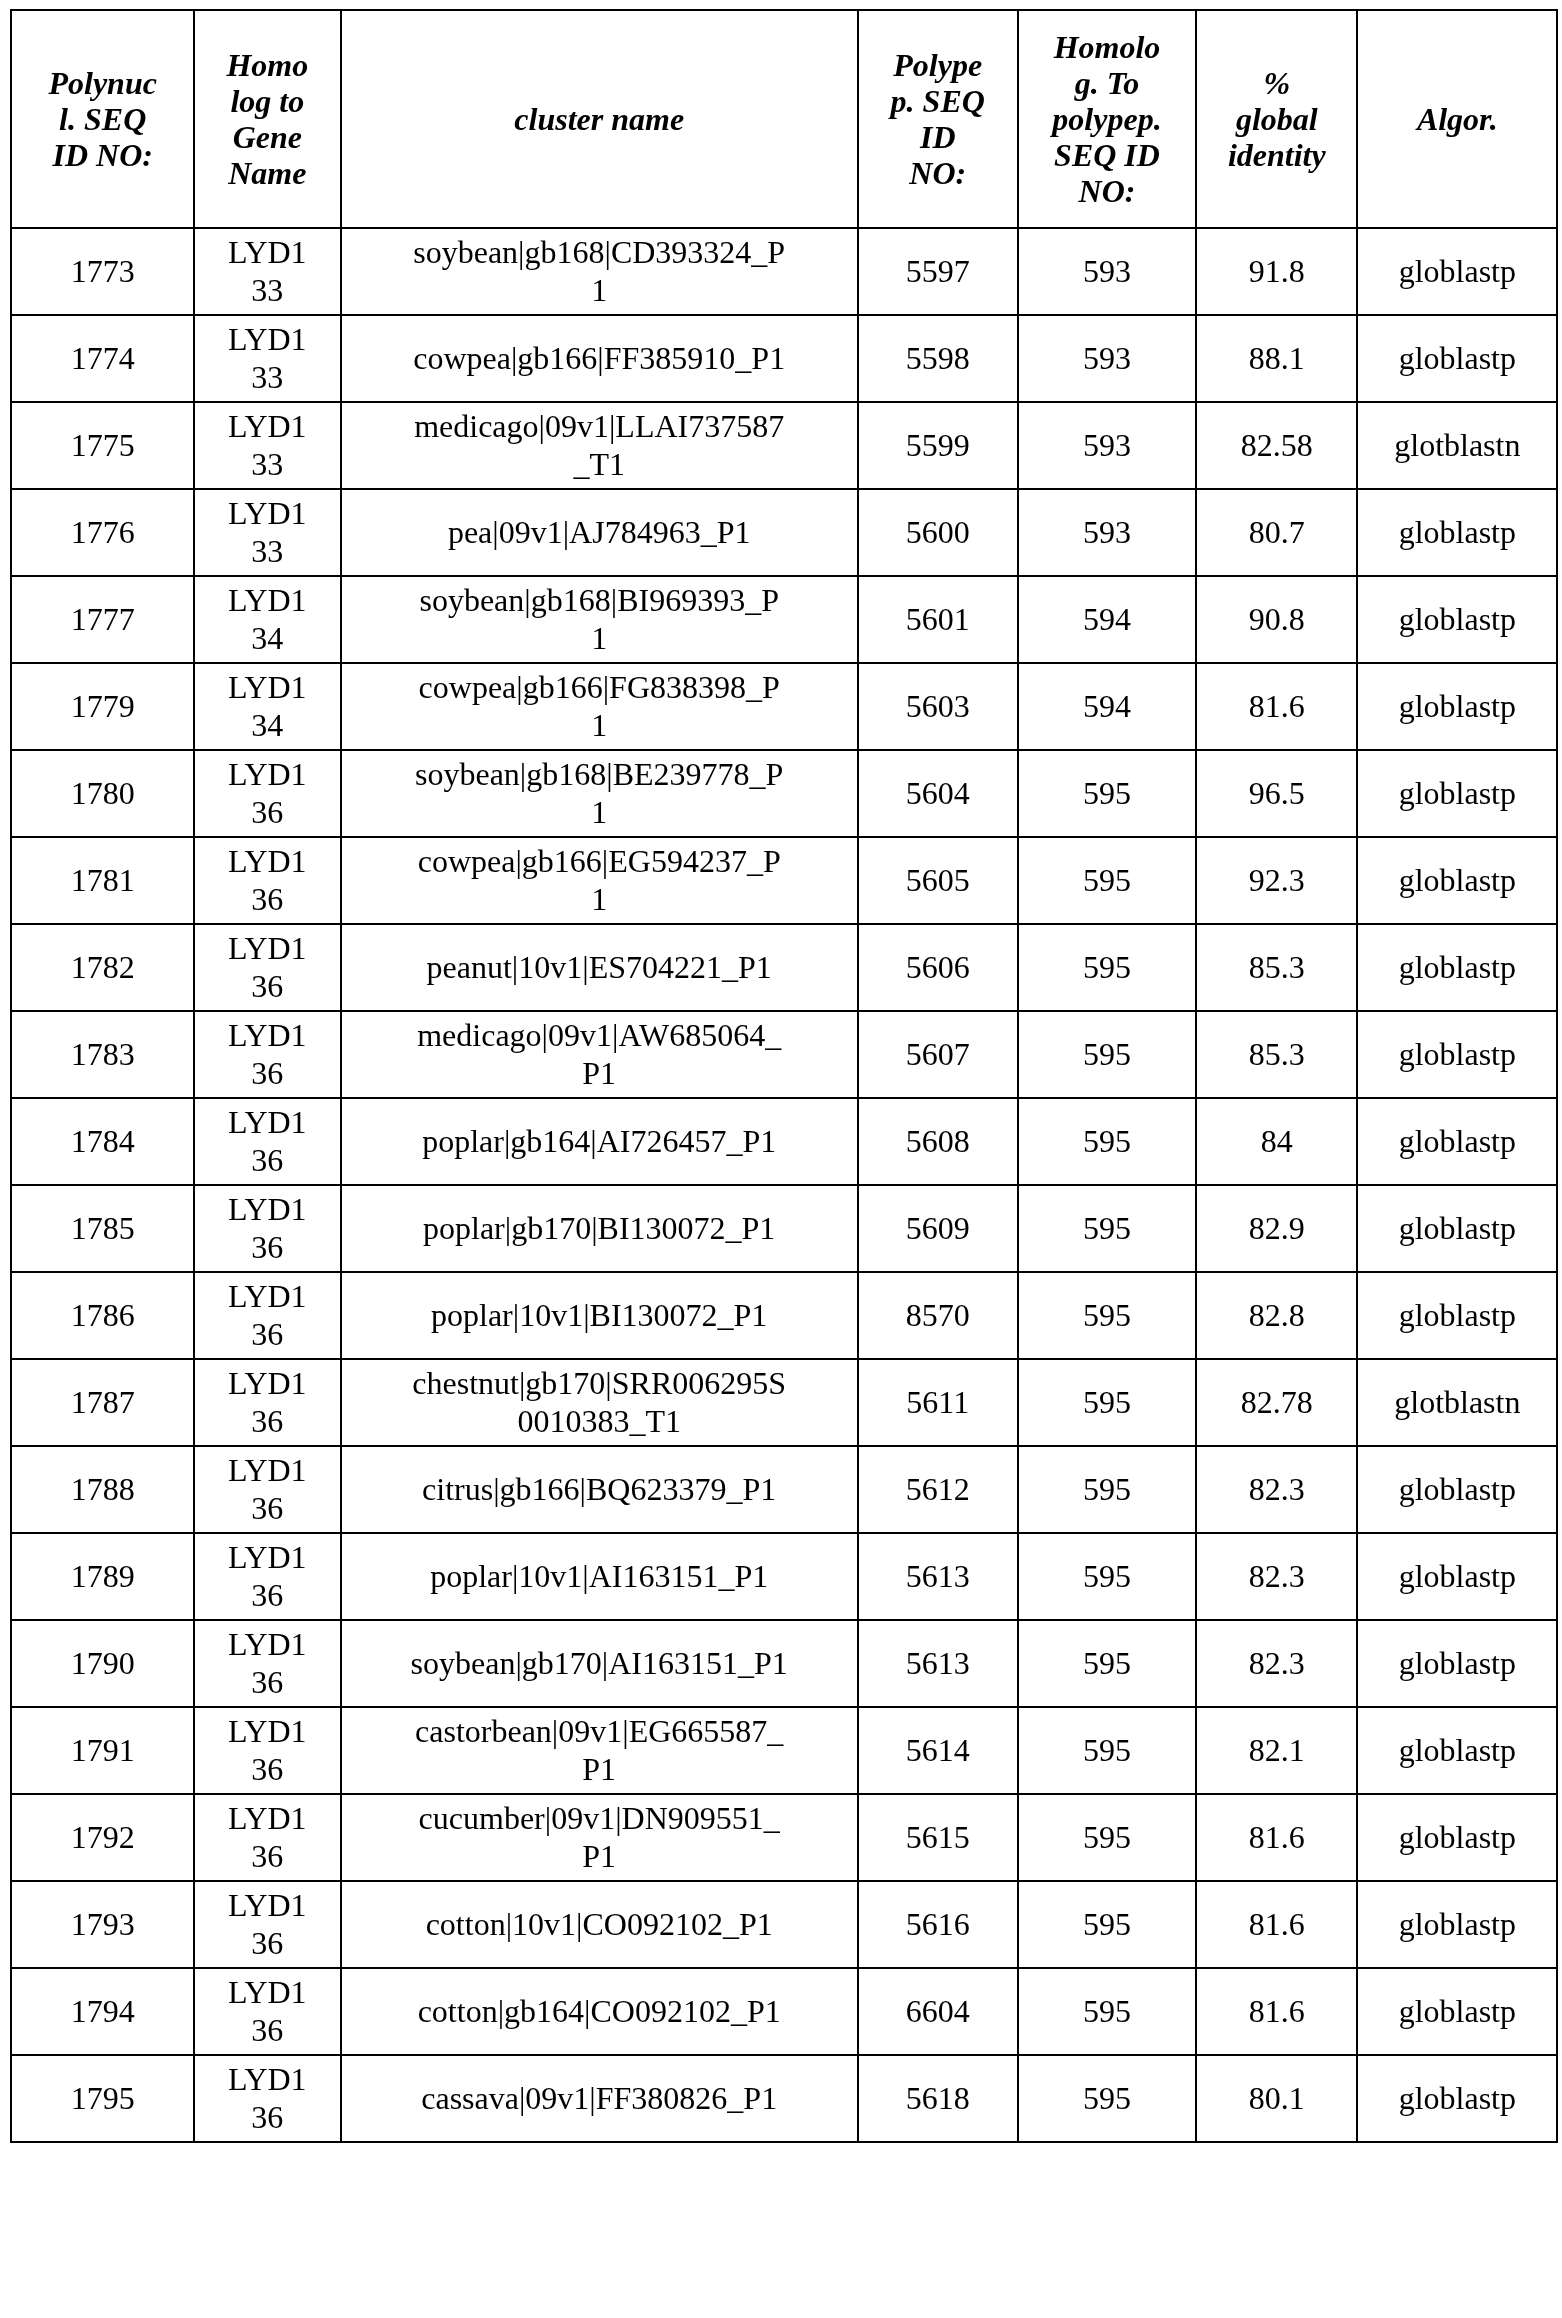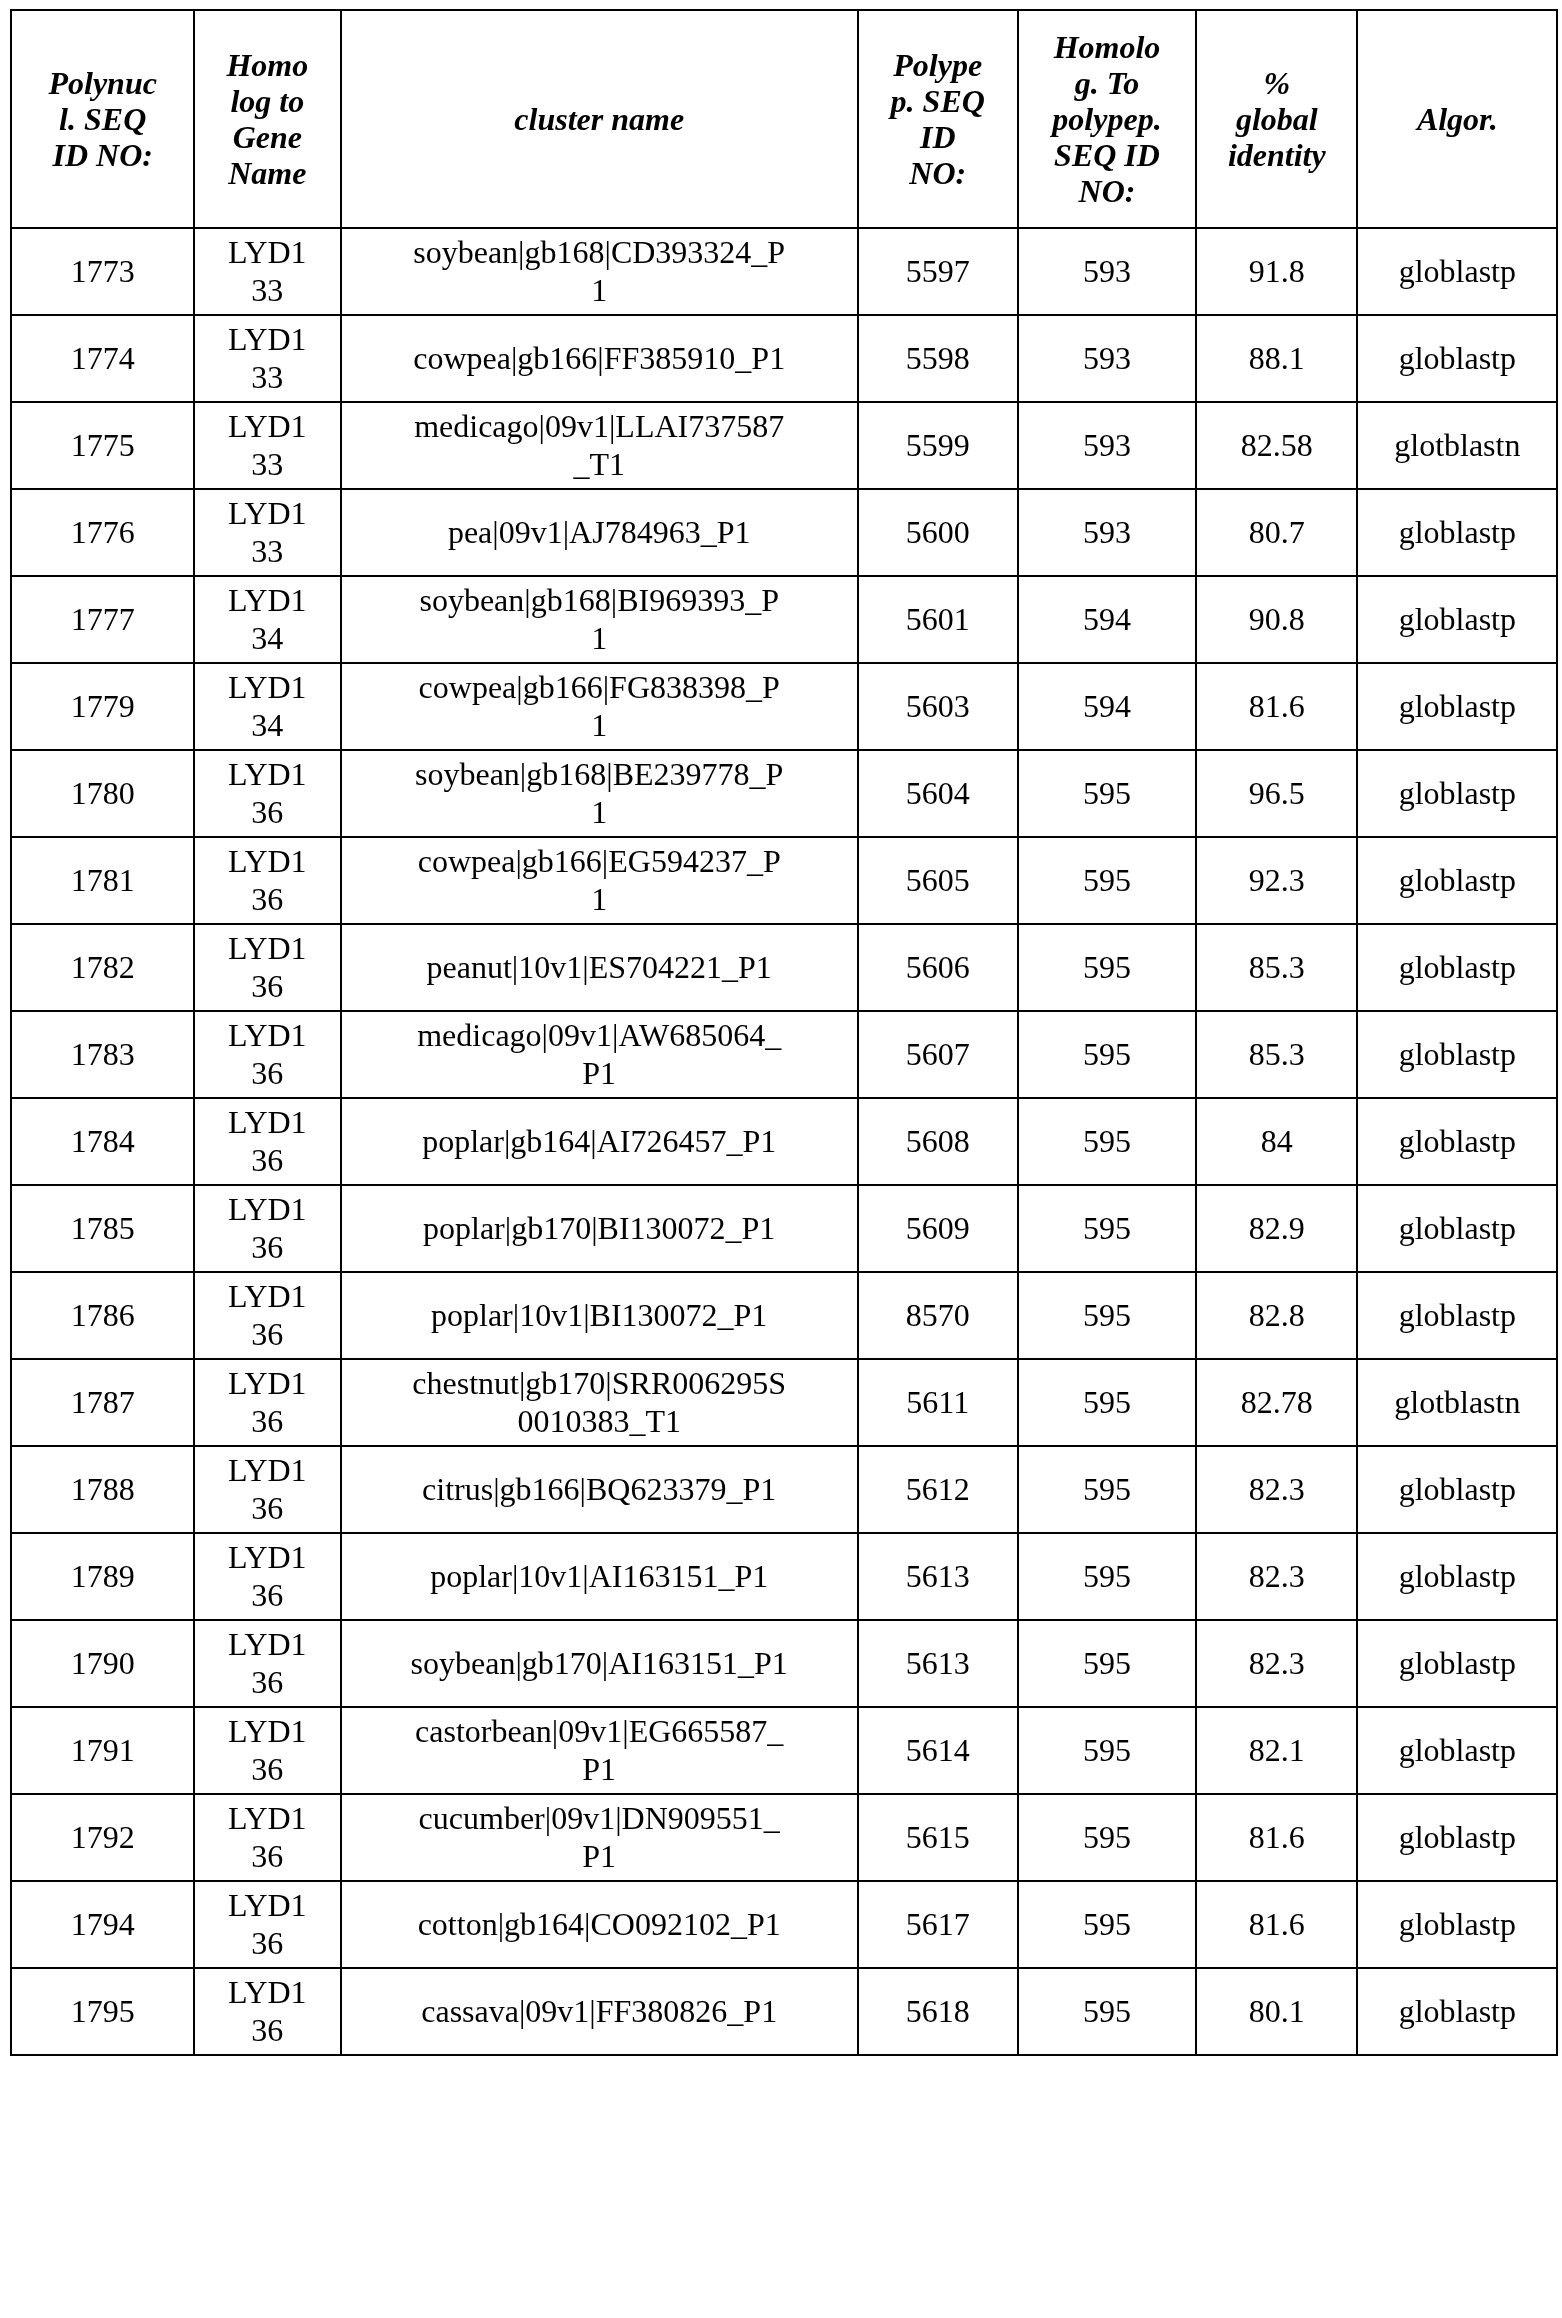--- a/index.html
+++ b/index.html
@@ -378,29 +378,43 @@
           <td class="cluster">
             <div>cucumber|09v1|DN909551_</div>
             <div>P1</div>
           </td>
           <td>5615</td>
           <td>595</td>
           <td>81.6</td>
           <td>globlastp</td>
         </tr>
         <tr>
+          <td>1793</td>
+          <td class="gene">
+            <div>LYD1</div>
+            <div>36</div>
+          </td>
+          <td class="cluster">
+            <div>cotton|10v1|CO092102_P1</div>
+          </td>
+          <td>5616</td>
+          <td>595</td>
+          <td>81.6</td>
+          <td>globlastp</td>
+        </tr>
+        <tr>
           <td>1794</td>
           <td class="gene">
             <div>LYD1</div>
             <div>36</div>
           </td>
           <td class="cluster">
             <div>cotton|gb164|CO092102_P1</div>
           </td>
-          <td>5617</td>
+          <td>6604</td>
           <td>595</td>
           <td>81.6</td>
           <td>globlastp</td>
         </tr>
         <tr>
           <td>1795</td>
           <td class="gene">
             <div>LYD1</div>
             <div>36</div>
           </td>

